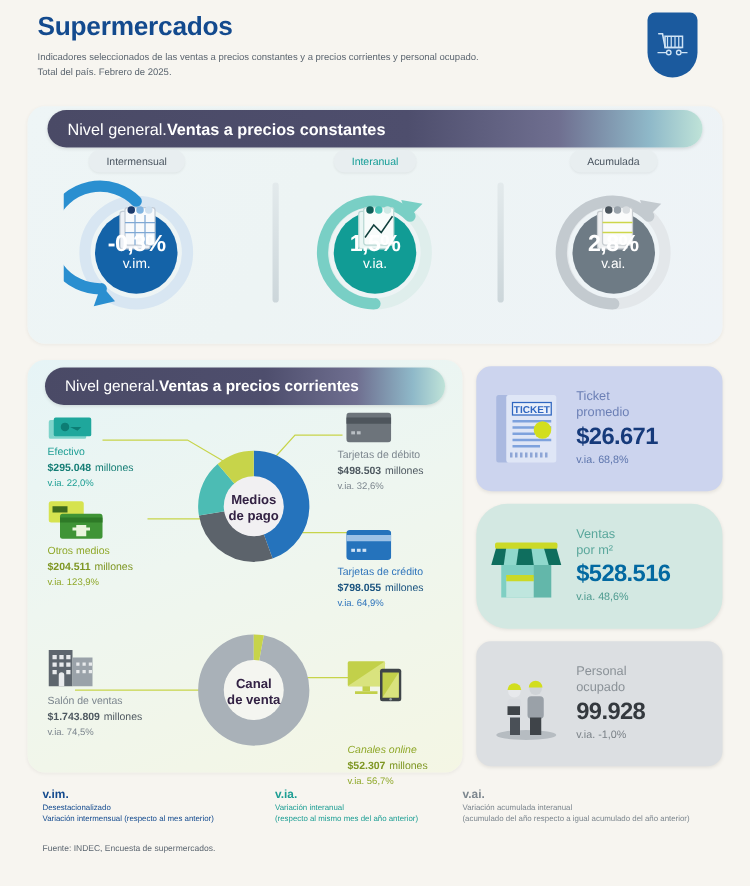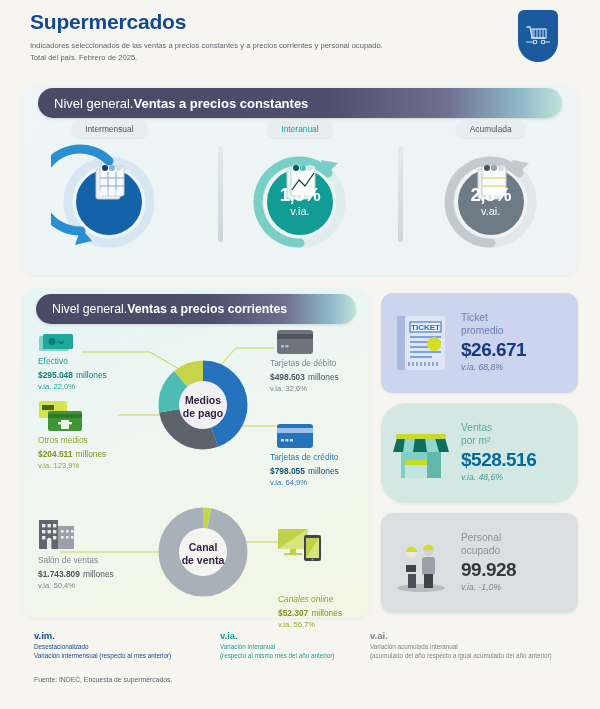--- a/index.html
+++ b/index.html
@@ -84,21 +84,21 @@
   
   .card{position:absolute;left:381px;width:197px;height:100px;border-radius:12px;
     box-shadow:0 1px 3px rgba(0,0,0,.08);display:flex;align-items:center;box-sizing:border-box;}
   .card1{top:293px;background:#ccd4ee;}
   .card2{top:403px;background:#d3e8e2;border-radius:25px;}
   .card3{top:513px;background:#dcdfe2;}
   .card-ico{width:80px;display:flex;align-items:center;justify-content:center;flex:0 0 80px;}
   .card-txt{flex:1;padding-right:6px;}
   .card-txt .k{font-size:10.2px;line-height:1.25;}
   .card-txt .v{font-size:19px;font-weight:bold;letter-spacing:-.5px;line-height:1.25;}
-  .card-txt .s{font-size:8.6px;line-height:1.35;margin-top:1px;font-style:italic;}
+  .card-txt .s{font-size:8.6px;line-height:1.35;margin-top:1px;}
   .blue-k{color:#6b7fb5;} .blue-v{color:#163a7a;} .blue-s{color:#5d75ad;}
   .teal-k{color:#5aa79c;} .teal-v{color:#0369a1;} .teal-s{color:#4f9b90;}
   .gray-k{color:#8a9197;} .gray-v{color:#34393e;} .gray-s{color:#7b8288;}
 
   
   .legend{position:absolute;top:630px;left:34px;width:540px;display:flex;}
   .lg{flex:0 0 auto;}
   .lg.a{width:186px;} .lg.b{width:150px;}
   .lg .h{font-size:9.5px;font-weight:bold;line-height:1.3;}
   .lg .d{font-size:6.3px;line-height:1.45;}
@@ -155,20 +155,21 @@
           <g transform="translate(43,22)">
             <rect x="2" y="5" width="24" height="30" rx="2" fill="#eef2f7" stroke="#c3ccd6"></rect>
             <rect x="6" y="2" width="24" height="30" rx="2" fill="#f8fafc" stroke="#c3ccd6"></rect>
             <path d="M6 14h24M6 22h24M14 8v24M22 8v24" stroke="#7fa8d4" stroke-width="1"></path>
             <circle cx="11" cy="4" r="3" fill="#1b3a6b"></circle>
               <circle cx="18" cy="4" r="3" fill="#7fb3e0"></circle>
               <circle cx="25" cy="4" r="3" fill="#cfe0ef"></circle>
           </g>
         </svg>
         <div class="gval">
+          <span class="num">-0,3%</span>
           <span class="lab">v.im.</span>
         </div>
       </div>
     </div>
 
     <div class="gcol">
       <div class="chip teal">Interanual</div>
       <div class="gauge-wrap">
         <svg class="gsvg" width="116" height="112" viewBox="0 0 116 112">
           <circle cx="58" cy="60" r="41" fill="none" stroke="#dfeeec" stroke-width="9"></circle>
@@ -319,21 +320,21 @@
     </svg>
     <div class="donut-center" style="left:147px;top:46px;width:68px;">
       <span>Canal</span><br>
       <span>de venta</span>
     </div>
   </div>
 
   <div class="lbl" style="left:38px;top:555px;">
     <div class="t1 c-gray">Salón de ventas</div>
     <div class="t2 c-grayd"><span style="font-weight:bold">$1.743.809</span> <span>millones</span></div>
-    <div class="t3 c-gray">v.ia. 50,4%</div>
+    <div class="t3 c-gray">v.ia. 74,5%</div>
   </div>
   <div style="position:absolute;left:38px;top:516px;">
     <svg width="40" height="34" viewBox="0 0 40 34">
       <rect x="1" y="4" width="19" height="29" fill="#5e666e"></rect>
       <rect x="20" y="10" width="16" height="23" fill="#9aa2a9"></rect>
       <g fill="#e8eaec">
         <rect x="4" y="8" width="3.4" height="3.4"></rect>
           <rect x="9.5" y="8" width="3.4" height="3.4"></rect>
           <rect x="15" y="8" width="3.4" height="3.4"></rect>
         <rect x="4" y="14" width="3.4" height="3.4"></rect>

